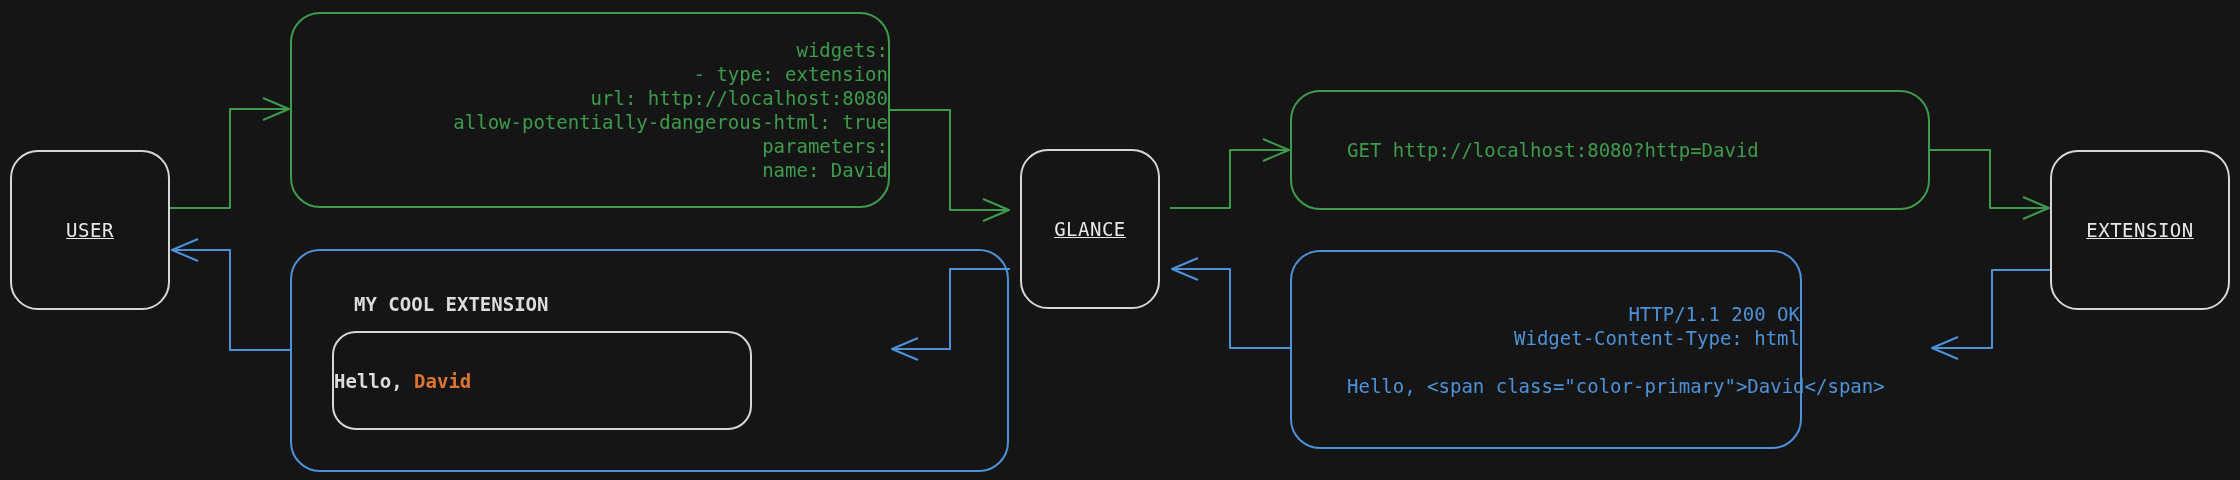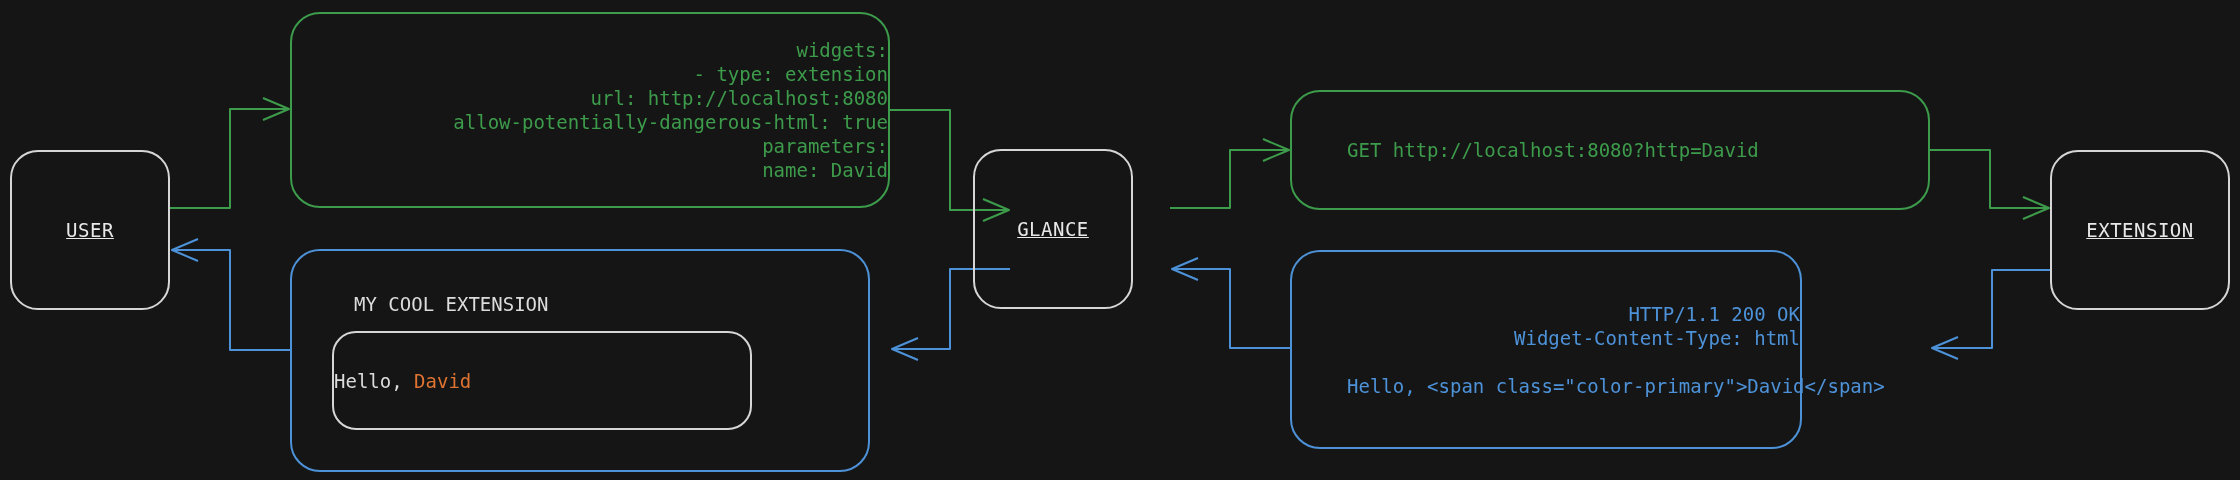--- a/index.html
+++ b/index.html
@@ -36,21 +36,21 @@
     border-radius: 28px;
     display: flex;
     align-items: center;
     justify-content: center;
     color: #e8e8e8;
     font-size: 19px;
     letter-spacing: 0.5px;
     text-decoration: underline;
   }
   #user-node      { left: 10px;   top: 150px; width: 160px; height: 160px; }
-  #glance-node    { left: 973px; top: 149px; width: 160px; height: 160px; }
+  #glance-node    { left: 1020px; top: 149px; width: 140px; height: 160px; }
   #extension-node { left: 2050px; top: 150px; width: 180px; height: 160px; }
 
   .content-box {
     position: absolute;
     box-sizing: border-box;
     border: 2px solid;
     border-radius: 30px;
     font-size: 19px;
     text-align: right;
   }
@@ -79,23 +79,24 @@
   #response-box {
     left: 1290px; top: 250px; width: 512px; height: 199px;
     border-color: #4d92d8;
     color: #4d92d8;
     display: flex;
     flex-direction: column;
     justify-content: center;
     padding-left: 55px;
   }
   #widget-box {
-    left: 290px; top: 249px; width: 580px; height: 223px;
+    left: 290px; top: 249px; width: 719px; height: 223px;
     border-color: #4d92d8;
     color: #dcdcdc;
+    font-weight: bold;
   }
   #widget-title {
     position: absolute;
     left: 62px;
     top: 41px;
     line-height: 24px;
     white-space: pre;
   }
   #widget-inner {
     position: absolute;

